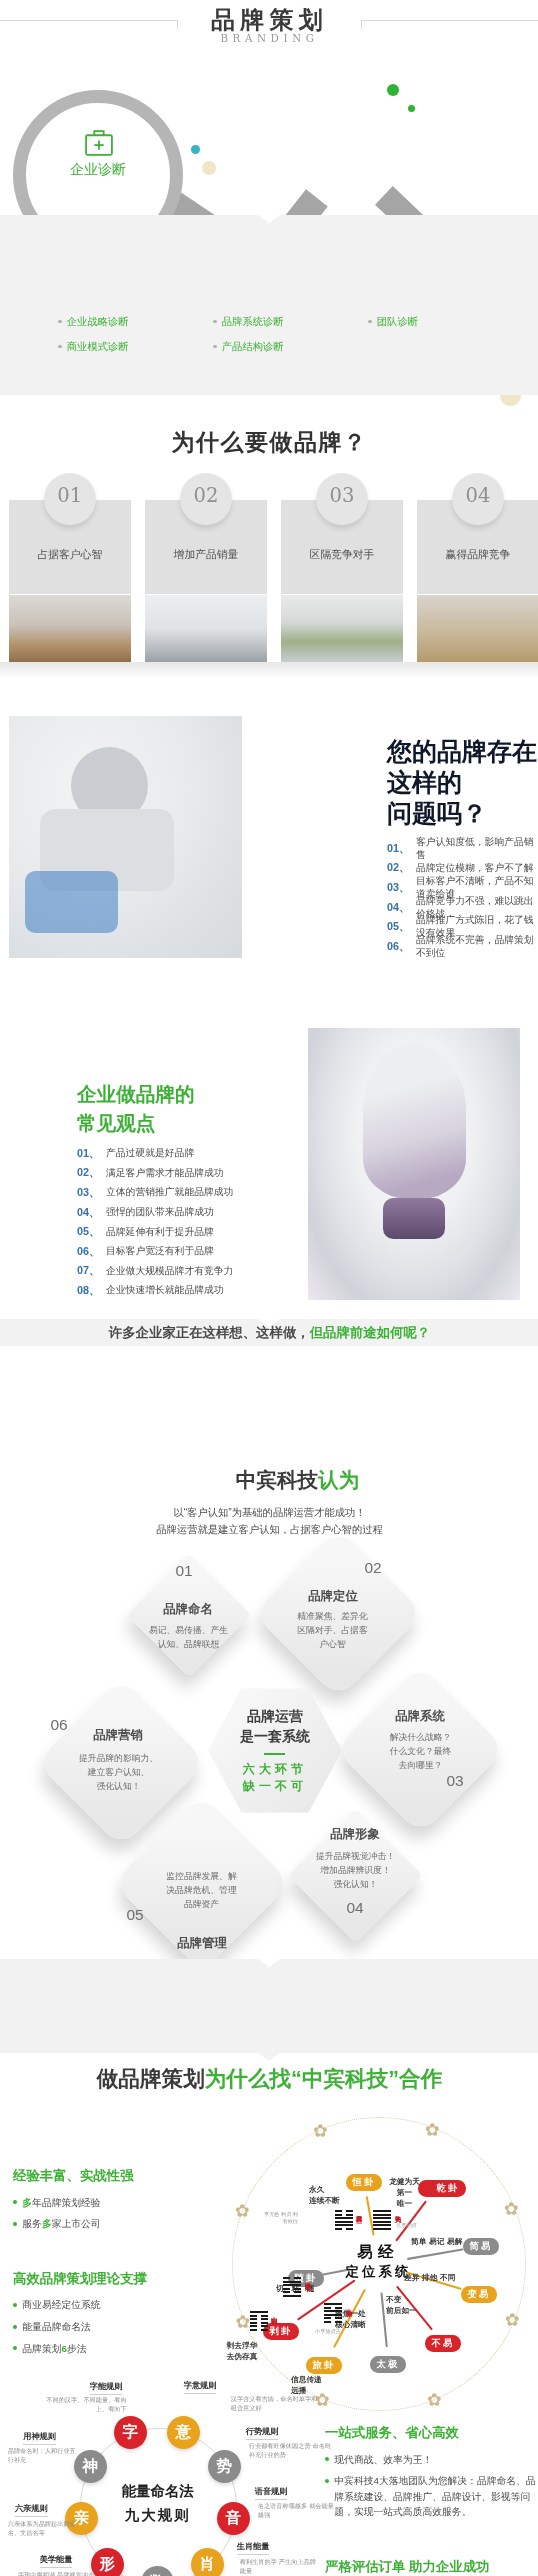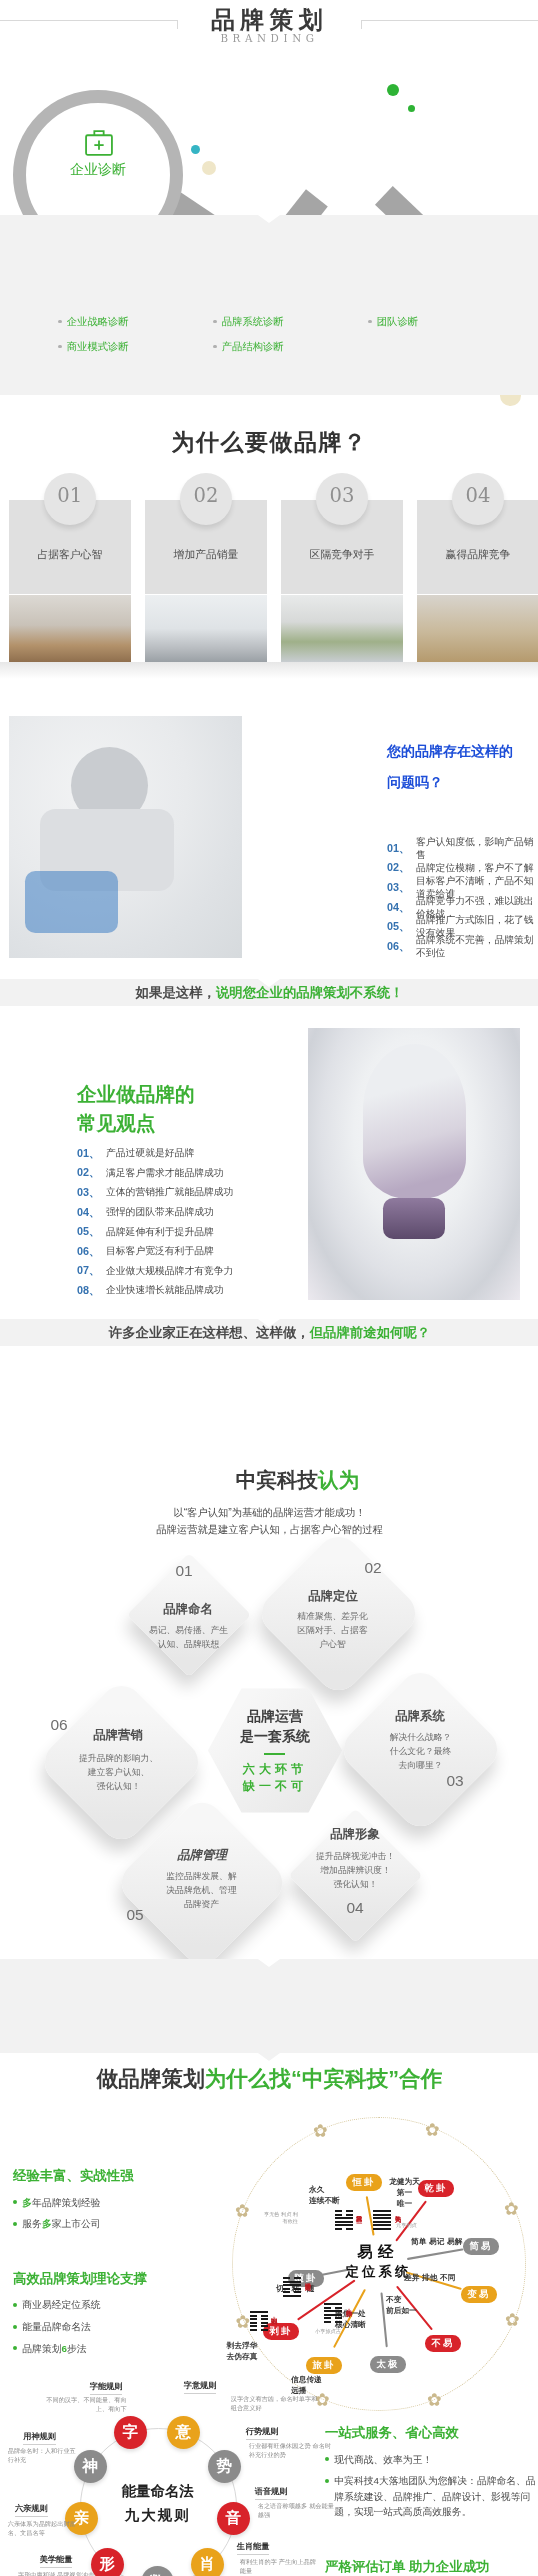--- a/index.html
+++ b/index.html
@@ -193,21 +193,21 @@
       </div>
     </div>
   <div class="abs" style="left:0;top:662px;width:539px;height:17px;background:linear-gradient(#e7e7e7,#ffffff);"></div>
 
   <div class="abs" style="left:9.3px;top:716px;width:233px;height:242px;
        background:radial-gradient(ellipse at 35% 30%,#f2f3f4 0%,#e8eaec 45%,#dfe2e5 70%,#d6dadd 100%);">
     <div class="abs" style="left:62px;top:31px;width:77px;height:77px;border-radius:50%;background:#c9ccd0;"></div>
     <div class="abs" style="left:31px;top:93px;width:134px;height:82px;border-radius:15.5px;background:#dcdee1;"></div>
     <div class="abs" style="left:15.5px;top:155px;width:93px;height:62px;border-radius:10.3px;background:#3f7fc4;opacity:.55;"></div>
   </div>
-  <div class="abs" style="left:387px;top:736px;font-size:14px;font-weight:bold;color:#1d4ed8;line-height:31px;">
+  <div class="abs" style="left:387px;top:736px;font-size:25px;font-weight:bold;color:#0f172a;line-height:31px;">
     <div>您的品牌存在这样的</div>
     <div>问题吗？</div>
   </div>
   <div class="abs" id="problems-list" style="left:387px;top:839px;">
       <div class="nlist-item">
         <span class="nlist-num">01、</span>
         <span>客户认知度低，影响产品销售</span>
       </div>
       <div class="nlist-item">
         <span class="nlist-num">02、</span>
@@ -224,24 +224,20 @@
       <div class="nlist-item">
         <span class="nlist-num">05、</span>
         <span>品牌推广方式陈旧，花了钱没有效果</span>
       </div>
       <div class="nlist-item">
         <span class="nlist-num">06、</span>
         <span>品牌系统不完善，品牌策划不到位</span>
       </div>
     </div>
 
-  <div class="abs gbar" style="top:979px;">
-    <div class="notch"></div>
-    <span>如果是这样，</span><span class="green">说明您企业的品牌策划不系统！</span>
-  </div>
 
   <div class="abs" style="left:77px;top:1080px;font-size:19.6px;font-weight:bold;color:#3cb135;line-height:29px;">
     <div>企业做品牌的</div>
     <div>常见观点</div>
   </div>
   <div class="abs" id="viewpoints-list" style="left:77px;top:1144px;">
       <div class="nlist-item">
         <span class="nlist-num">01、</span>
         <span>产品过硬就是好品牌</span>
       </div>
@@ -325,21 +321,21 @@
   <div class="bel-num" style="left:437px;top:1772px;">03</div>
 
   <div class="bel-title" style="left:314px;top:1826px;">品牌形象</div>
   <div class="bel-lines" style="left:299px;top:1849px;">
     <div>提升品牌视觉冲击！</div>
     <div>增加品牌辨识度！</div>
     <div>强化认知！</div>
   </div>
   <div class="bel-num" style="left:337px;top:1899px;">04</div>
 
-  <div class="bel-title" style="left:161px;top:1847px;font-style:italic;">品牌管理</div>
+  <div class="bel-title" style="left:161px;top:1935px;">品牌管理</div>
   <div class="bel-lines" style="left:145px;top:1869px;">
     <div>监控品牌发展、解</div>
     <div>决品牌危机、管理</div>
     <div>品牌资产</div>
   </div>
   <div class="bel-num" style="left:117px;top:1906px;">05</div>
 
   <div class="bel-num" style="left:41px;top:1716px;">06</div>
   <div class="bel-title" style="left:77px;top:1727px;">品牌营销</div>
   <div class="bel-lines" style="left:62px;top:1751px;">
@@ -407,21 +403,21 @@
         <line x1="371.5523504647249" y1="350.03249577254104" x2="437.5" y2="431.28" stroke="#d8232a" stroke-width="4" stroke-linecap="round"></line>
         <line x1="340.62464562063553" y1="362.72662610652264" x2="350.58" y2="464.9" stroke="#8b8b8b" stroke-width="4" stroke-linecap="round"></line>
         <line x1="307.6111580741057" y1="356.12583826166934" x2="248.9" y2="465.72" stroke="#e9a21b" stroke-width="4" stroke-linecap="round"></line>
         <line x1="287.2496085307181" y1="337.92263832882065" x2="179.20000000000002" y2="412.41999999999996" stroke="#d8232a" stroke-width="4" stroke-linecap="round"></line>
         <line x1="278.04943706059134" y1="315.9833228526002" x2="220.2" y2="327.14" stroke="#8b8b8b" stroke-width="4" stroke-linecap="round"></line>
       </svg>
       <div style="position: absolute; left: 131px; top: 135px; width: 82px; text-align: center; font-size: 15.5px; font-weight: bold; color: rgb(17, 17, 17); font-family: &quot;DejaVu Serif&quot;, &quot;Liberation Serif&quot;, serif; letter-spacing: 5.2px;">易经</div>
       <div style="position: absolute; left: 126px; top: 156px; width: 93px; text-align: center; font-size: 13.4px; font-weight: bold; color: rgb(17, 17, 17); font-family: &quot;DejaVu Serif&quot;, &quot;Liberation Serif&quot;, serif; letter-spacing: 3.1px;">定位系统</div>
       <div class="pill" style="left: 140px; top: 67px; background: rgb(233, 162, 27);">恒卦</div>
       <div class="m-note" style="left: 103px; top: 78px; width: 67px; text-align: left;"><span>永久</span><br><span>连续不断</span></div>
-      <div class="pill" style="left: 212px; top: 73px; background: rgb(216, 35, 42);">乾卦</div>
+      <div class="pill" style="left: 212px; top: 73px; background: rgb(216, 35, 42); padding-left: 12px;">乾卦</div>
       <div class="m-note" style="left: 165px; top: 70px; width: 67px; text-align: center;"><span>龙健为天</span><br><span>第一</span><br><span>唯一</span></div>
       <div class="pill" style="left: 257px; top: 131px; background: rgb(139, 139, 139);">简易</div>
       <div class="m-note" style="left: 205px; top: 130px; width: 67px; text-align: left;"><span>简单 易记 易解</span></div>
       <div class="pill" style="left: 255px; top: 179px; background: rgb(233, 162, 27);">变易</div>
       <div class="m-note" style="left: 198px; top: 166px; width: 67px; text-align: left;"><span>差异 排他 不同</span></div>
       <div class="pill" style="left: 219px; top: 228px; background: rgb(216, 35, 42);">不易</div>
       <div class="m-note" style="left: 180px; top: 188px; width: 67px; text-align: left;"><span>不变</span><br><span>前后如一</span></div>
       <div class="pill" style="left: 164px; top: 249px; background: rgb(139, 139, 139);">太极</div>
       <div class="m-note" style="left: 129px; top: 202px; width: 67px; text-align: left;"><span>聚焦一处</span><br><span>核心清晰</span></div>
       <div class="pill" style="left: 100px; top: 250px; background: rgb(233, 162, 27);">旅卦</div>

